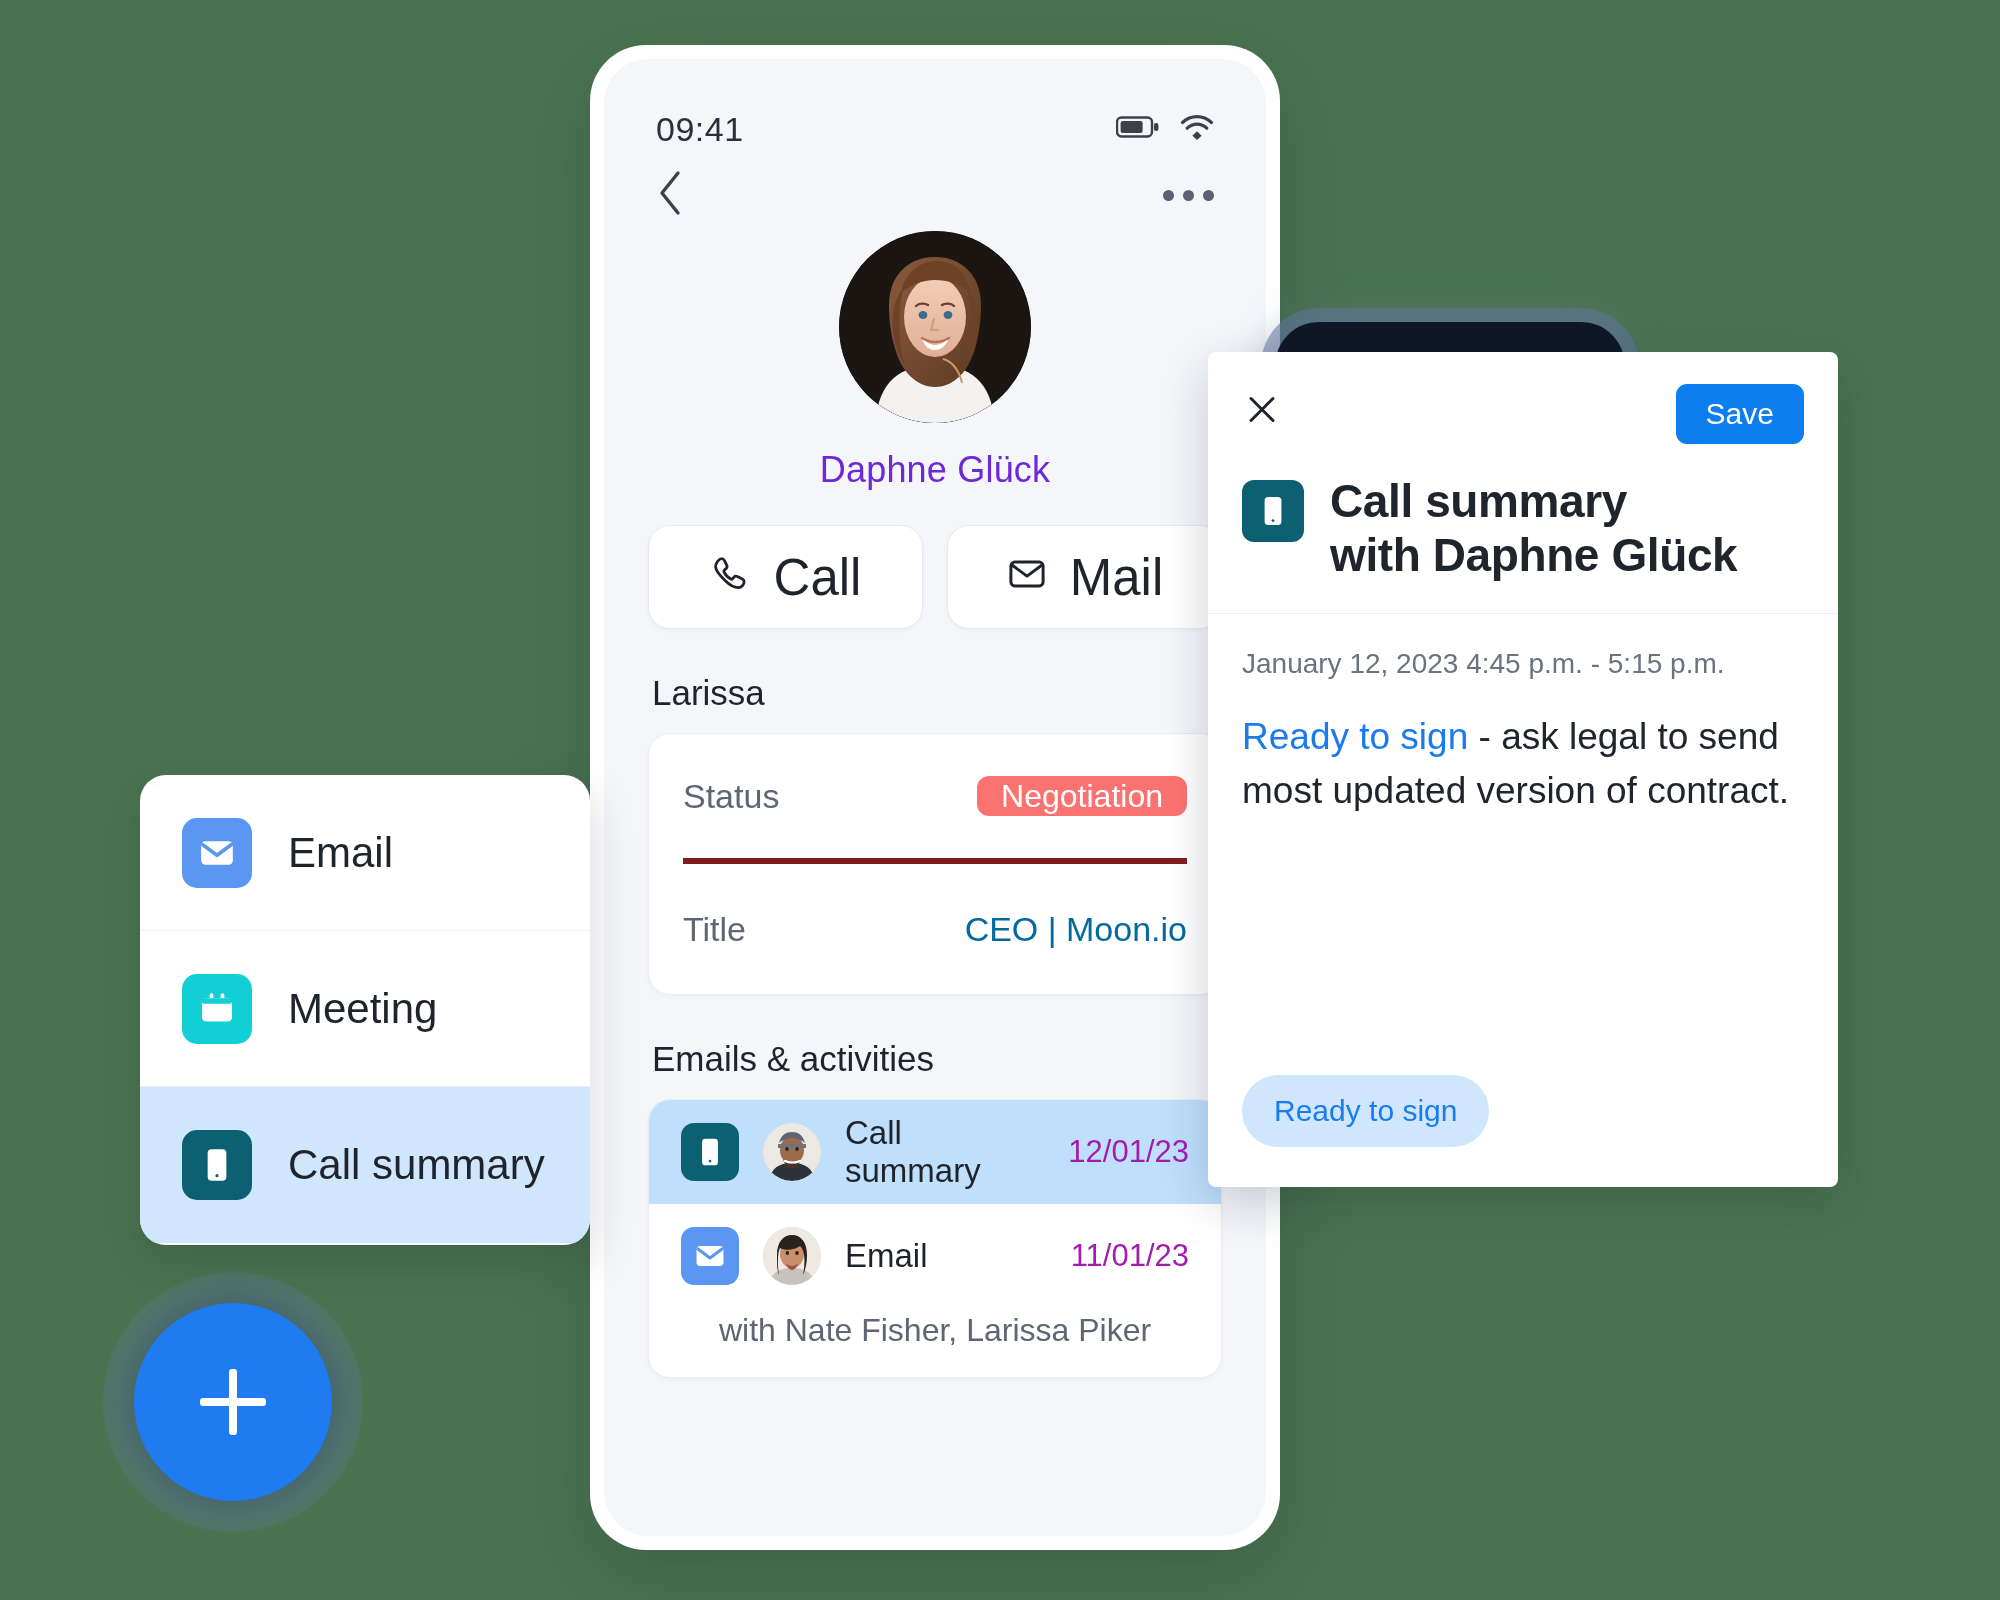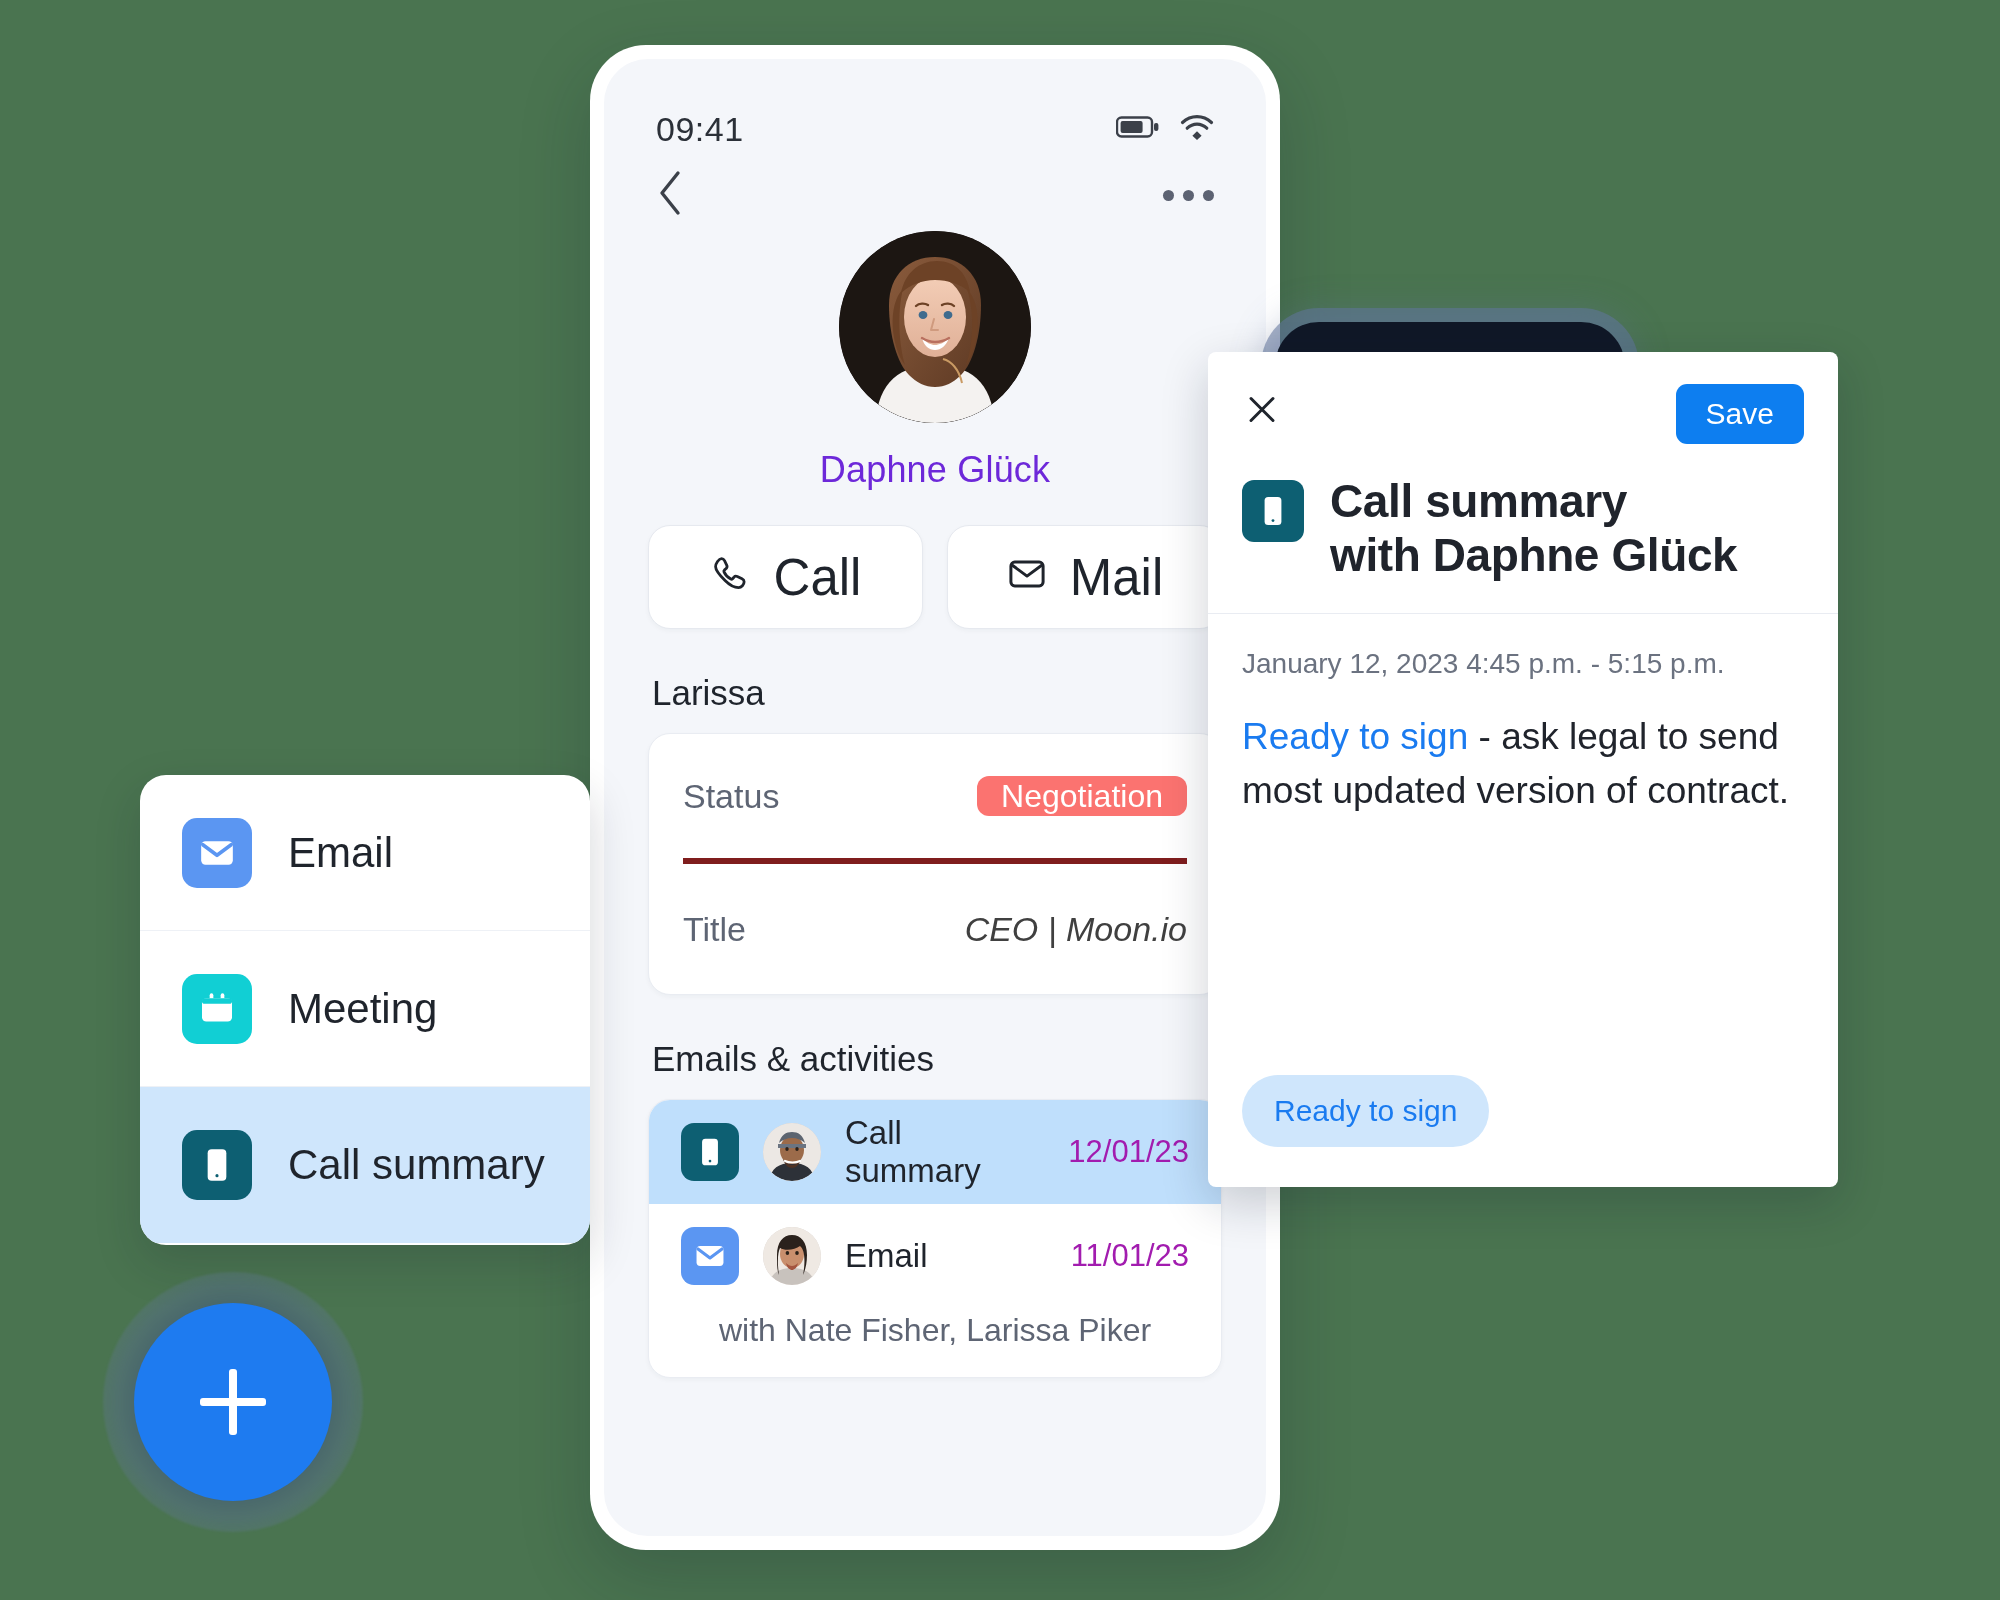--- a/index.html
+++ b/index.html
@@ -78,21 +78,21 @@
     border-radius: 22px; padding: 0 34px;
     box-shadow: 0 2px 5px rgba(30,40,60,.04);
   }
   .detail-row {
     display: flex; align-items: center; justify-content: space-between;
     height: 130px;
     border-bottom: 6px solid #7f1d1d;
   }
   .detail-row:last-child { border-bottom: none; }
   .detail-label { font-size: 34px; color: #5e6574; }
-  .detail-value { font-size: 34px; color: #404040; font-style: italic; }
+  .detail-value { font-size: 34px; color: #0369a1; }
   .badge {
     background: #fb7370; color: #fff; font-size: 32px;
     padding: 4px 24px; border-radius: 12px; line-height: 1;
   }
 
   .activity-card {
     margin: 0 44px;
     background: #ffffff; border: 1px solid #e9ecf2;
     border-radius: 22px; overflow: hidden;
     box-shadow: 0 2px 5px rgba(30,40,60,.04);

